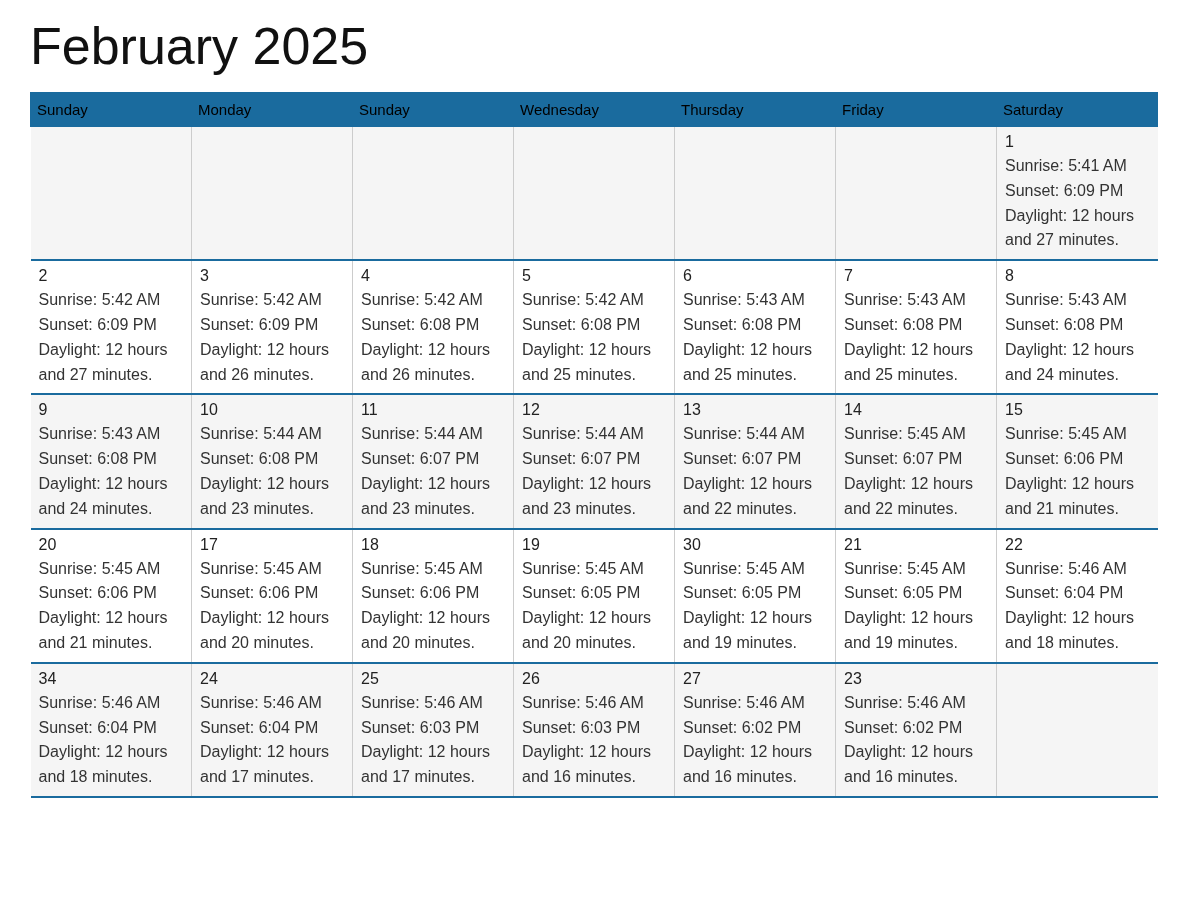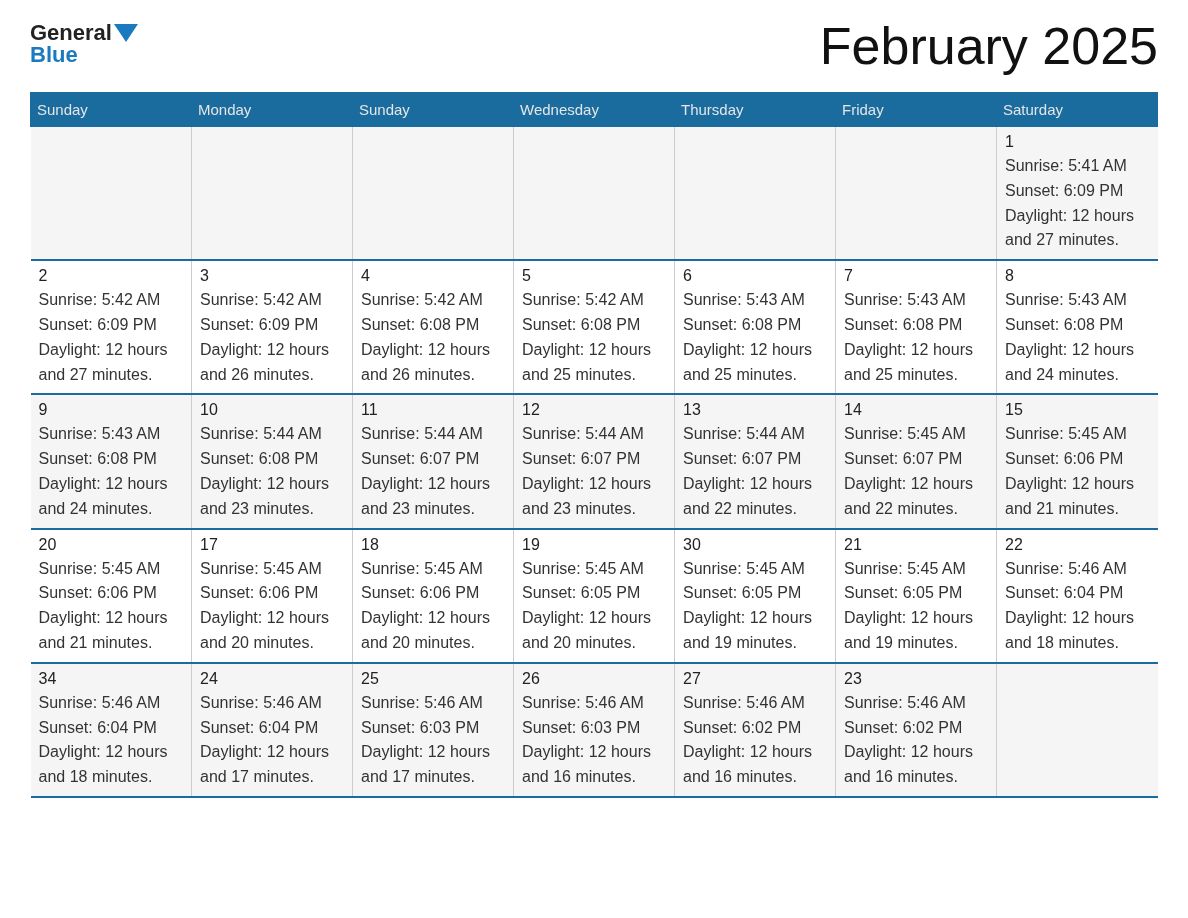--- a/index.html
+++ b/index.html
@@ -63,21 +63,21 @@
     }
     table {
       width: 100%;
       border-collapse: collapse;
       table-layout: fixed;
     }
     thead tr {
       background-color: #1a6b9e;
     }
     thead th {
-      color: #e5e5e5;
+      color: #000000;
       font-size: 15px;
       font-weight: normal;
       padding: 8px 6px;
       text-align: left;
       border: 1px solid #1a6b9e;
     }
     tbody tr {
       border-bottom: 2px solid #1a6b9e;
     }
     tbody tr:nth-child(odd) {
@@ -104,29 +104,20 @@
     .day-info {
       font-size: 16px;
       line-height: 1.55;
       color: #333;
     }
   </style>
 </head>
 <body>
 
 <div class="header">
-  <div class="logo">
-    <div class="logo-text">
-      <span class="logo-general">General</span>
-      <span class="logo-triangle"></span>
-    </div>
-    <div class="logo-bottom">
-      <span class="logo-blue">Blue</span>
-    </div>
-  </div>
   <div class="title-section">
     <div class="month-title">February 2025</div>
   </div>
 </div>
 
 <table>
   <thead>
     <tr>
     <th>Sunday</th>
         <th>Monday</th>

